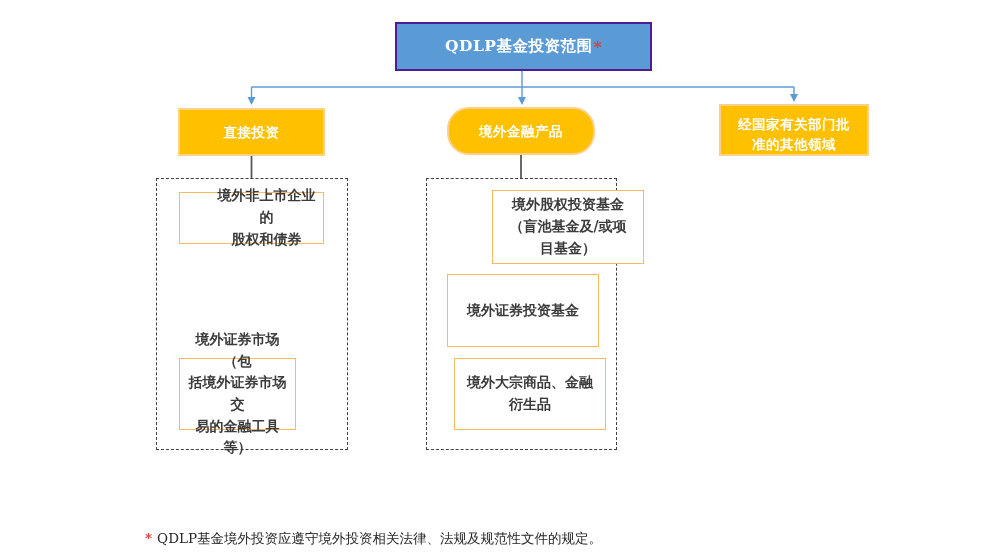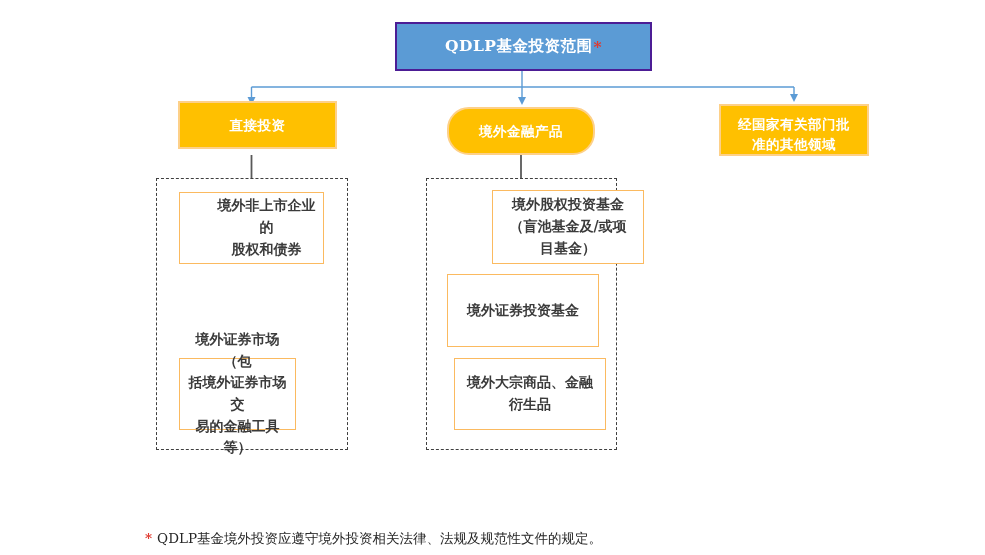--- a/index.html
+++ b/index.html
@@ -46,41 +46,41 @@
   .root-box .star { margin-left: 1px; }
   .branch-box {
     background: #FFC000;
     border: 2px solid #FDD089;
     color: #ffffff;
     font-weight: bold;
     font-size: 13.5px;
     line-height: 1.5;
     letter-spacing: 0.5px;
   }
-  .branch-1 { left: 178px; top: 101px; width: 159px; height: 48px; }
+  .branch-1 { left: 178px; top: 108px; width: 147px; height: 48px; }
   .branch-2 { left: 447px; top: 107px; width: 148px; height: 48px; border-radius: 22px; }
   .branch-3 { left: 719px; top: 104px; width: 150px; height: 52px; align-items: flex-end; }
   .dashed-group {
     position: absolute;
     box-sizing: border-box;
     border: 1.6px dashed #3F3F3F;
     background: transparent;
   }
   .group-left  { left: 156px; top: 178px; width: 192px; height: 272px; }
   .group-right { left: 426px; top: 178px; width: 191px; height: 272px; }
   .item-box {
     background: #ffffff;
     border: 1.6px solid #FBBA60;
     color: #3B3B3B;
     font-weight: bold;
     font-size: 14px;
     line-height: 1.55;
     padding: 2px;
   }
-  .item-l1 { left: 179px; top: 192px; width: 145px; height: 72px; padding-left: 32px; }
+  .item-l1 { left: 179px; top: 192px; width: 145px; height: 52px; padding-left: 32px; }
   .item-l2 { left: 179px; top: 276px; width: 145px; height: 72px; }
   .item-l3 { left: 179px; top: 358px; width: 117px; height: 72px; justify-content: center; }
   .item-r1 { left: 447px; top: 190px; width: 152px; height: 74px; margin-left: 45px; }
   .item-r2 { left: 447px; top: 274px; width: 152px; height: 73px; }
   .item-r3 { left: 454px; top: 358px; width: 152px; height: 72px; }
   .footnote {
     position: absolute;
     left: 145px; top: 482px;
     font-size: 13.5px;
     color: #262626;

